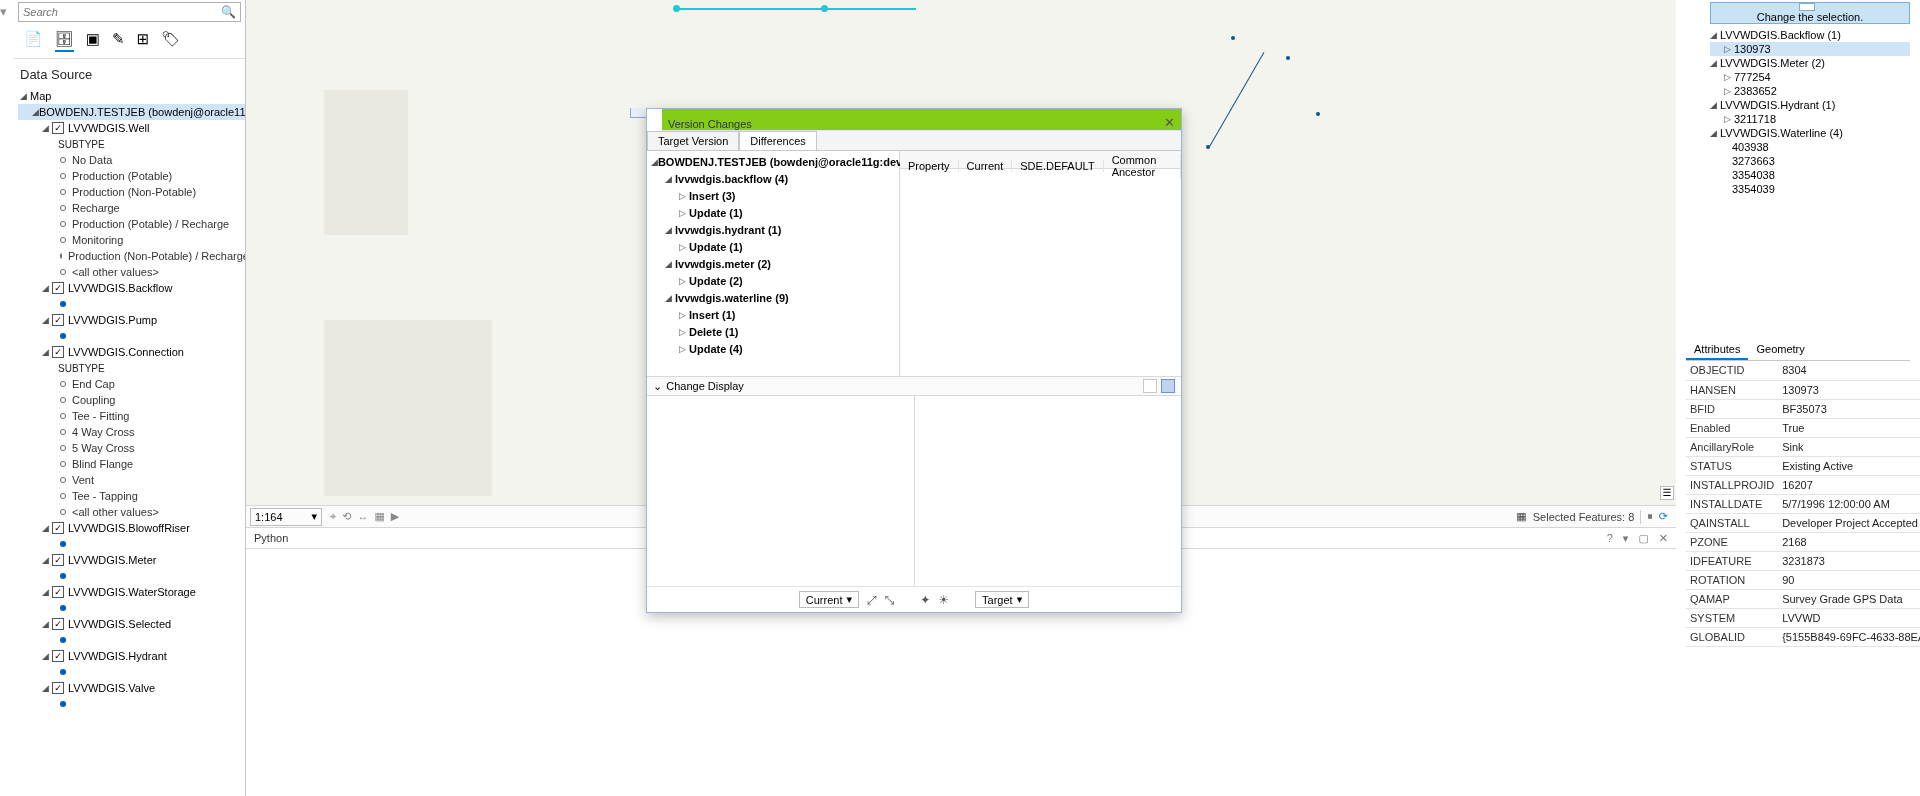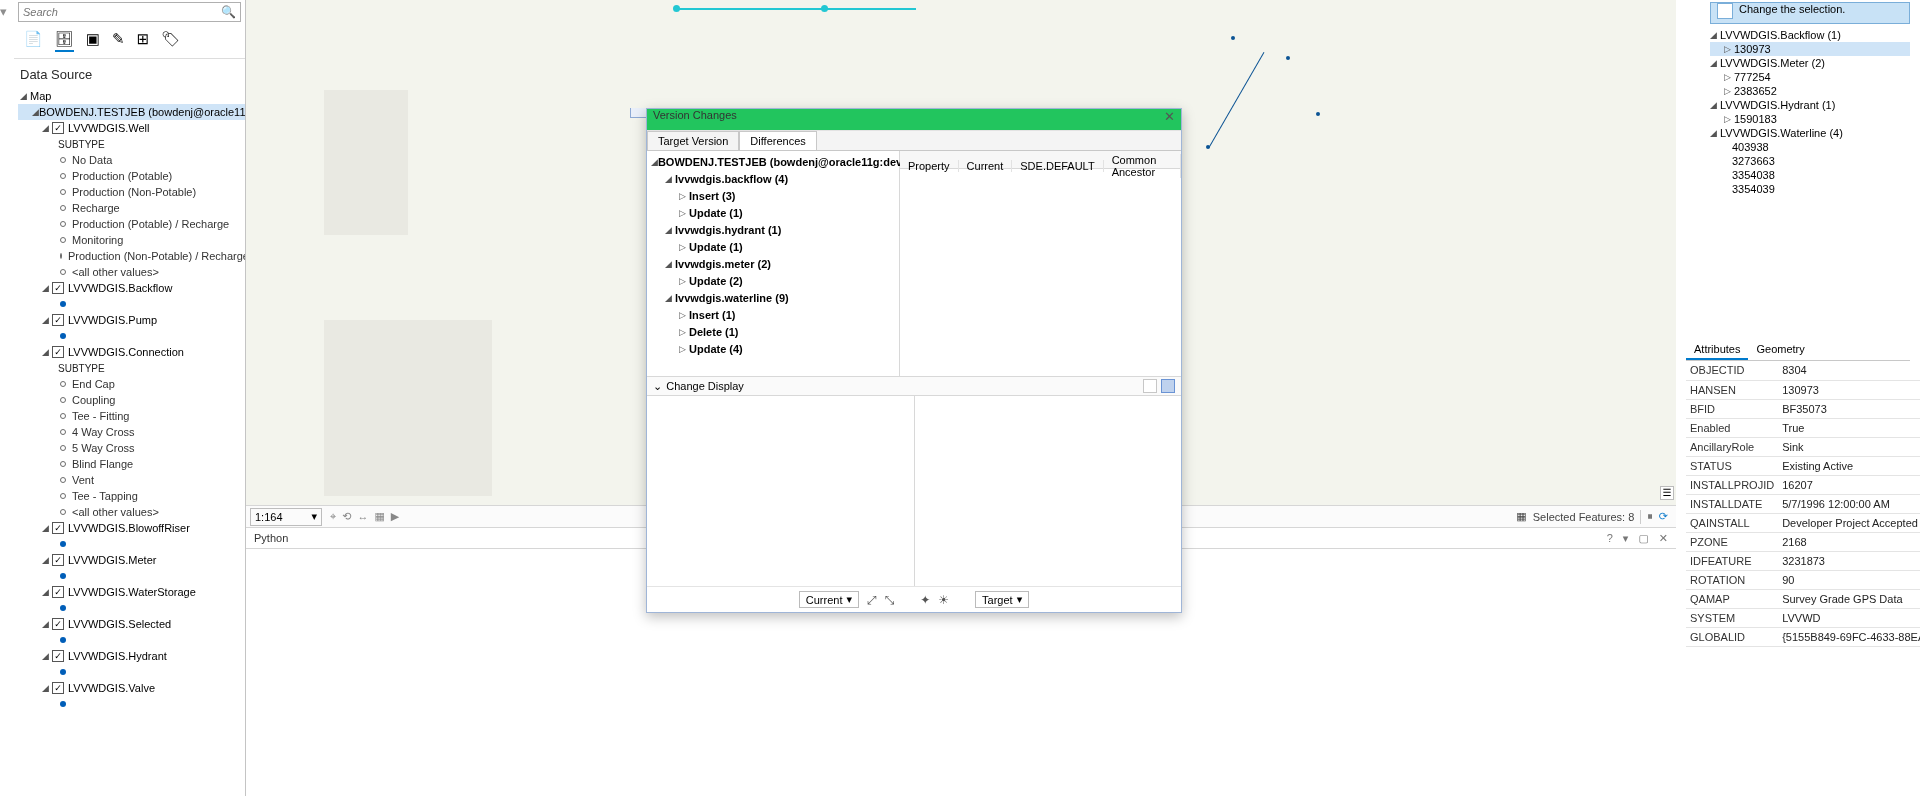--- a/index.html
+++ b/index.html
@@ -43,21 +43,21 @@
   .map-status .tools { display: flex; gap: 6px; margin-left: 8px; color: #888; }
   .map-status .right { margin-left: auto; display: flex; align-items: center; gap: 6px; padding-right: 8px; color: #444; }
 
   
   .python-pane { position: absolute; left: 246px; top: 527px; right: 244px; background: #fff; }
   .python-head { display: flex; align-items: center; padding: 2px 8px; height: 22px; border-top: 1px solid #d6d6d6; border-bottom: 1px solid #d6d6d6; font-size: 12px; color: #333; }
   .python-head .ctrls { margin-left: auto; display: flex; gap: 10px; color: #777; font-size: 11px; }
 
   
   .dialog { position: absolute; left: 646px; top: 108px; width: 536px; background: #fff; border: 1px solid #9fb5d7; box-shadow: 0 4px 12px rgba(0,0,0,0.25); }
-  .dialog-title { display: flex; align-items: flex-start; height: 22px; padding: 0 6px; font-size: 12px; color: #333; background: #22c55e; border-bottom: 1px solid #e3e3e3; }
+  .dialog-title { display: flex; align-items: flex-end; height: 22px; padding: 0 6px; font-size: 12px; color: #333; background: #84cc16; border-bottom: 1px solid #e3e3e3; margin-left: 15px; }
   .dialog-title .x { margin-left: auto; font-size: 13px; color: #555; }
   .dialog-tabs { display: flex; border-bottom: 1px solid #c8c8c8; background: #f4f4f4; font-size: 11px; }
   .dialog-tabs div { padding: 3px 10px; border: 1px solid #c8c8c8; border-bottom: none; background: #f4f4f4; }
   .dialog-tabs div.active { background: #fff; }
   .dialog-body { display: flex; }
   .dialog-tree { width: 253px; border-right: 1px solid #d8d8d8; padding: 2px 4px; min-height: 225px; }
   .dialog-tree .row { display: flex; align-items: center; height: 17px; white-space: nowrap; padding-left: var(--indent,0px); }
   .dialog-tree .caret { width: 10px; color: #555; font-size: 9px; display: inline-block; }
   .dialog-tree .b { font-weight: 600; }
   .dialog-grid-head { display: flex; font-size: 11px; background: #f7f7f7; border-bottom: 1px solid #d8d8d8; height: 18px; align-items: center; flex: 1; }
@@ -71,21 +71,21 @@
   .compare-area { display: flex; height: 190px; }
   .compare-area > div { flex: 1; border-right: 1px solid #d8d8d8; }
   .compare-area > div:last-child { border-right: none; }
 
   .dialog-footer { display: flex; align-items: center; justify-content: center; height: 26px; gap: 8px; border-top: 1px solid #e4e4e4; }
   .dialog-footer .dd { border: 1px solid #bbb; padding: 1px 6px; display: flex; align-items: center; gap: 4px; font-size: 11px; background: #fff; }
   .dialog-footer .fi { font-size: 12px; color: #555; }
   .dialog-footer .gap { width: 10px; }
 
   
-  .sel-banner { position: absolute; right: 10px; top: 2px; width: 200px; height: 22px; background: #c8e2f6; border: 1px solid #7aaed9; display: flex; align-items: flex-start; padding: 0 6px; font-size: 11px; }
+  .sel-banner { position: absolute; right: 10px; top: 2px; width: 200px; height: 22px; background: #c8e2f6; border: 1px solid #7aaed9; display: flex; align-items: center; padding: 0 6px; font-size: 11px; flex-direction: column; }
   .sel-banner .ic { width: 16px; height: 16px; margin-right: 6px; background: #fff; border: 1px solid #7aaed9; }
   .sel-tree { position: absolute; right: 10px; top: 28px; width: 200px; }
   .sel-tree .row { display: flex; align-items: center; height: 14px; padding-left: var(--indent,0px); font-size: 11px; white-space: nowrap; }
   .sel-tree .caret { width: 10px; color: #555; font-size: 9px; }
   .sel-tree .hl { background: #cfe4f7; }
 
   
   .attr-panel { position: absolute; right: 10px; bottom: 0; width: 224px; top: 340px; background: #fff; }
   .attr-tabs { display: flex; border-bottom: 1px solid #c8c8c8; font-size: 12px; }
   .attr-tabs span { padding: 3px 8px; }
@@ -457,21 +457,21 @@
   <div class="row" style="--indent:14px">
       <span class="caret">▷</span>
       <span>2383652</span>
     </div>
   <div class="row" style="--indent:0">
       <span class="caret">◢</span>
       <span>LVVWDGIS.Hydrant (1)</span>
     </div>
   <div class="row" style="--indent:14px">
       <span class="caret">▷</span>
-      <span>1590183</span>
+      <span>3211718</span>
     </div>
   <div class="row" style="--indent:0">
       <span class="caret">◢</span>
       <span>LVVWDGIS.Waterline (4)</span>
     </div>
   <div class="row" style="--indent:22px">
       <span>403938</span>
     </div>
   <div class="row" style="--indent:22px">
       <span>3273663</span>

